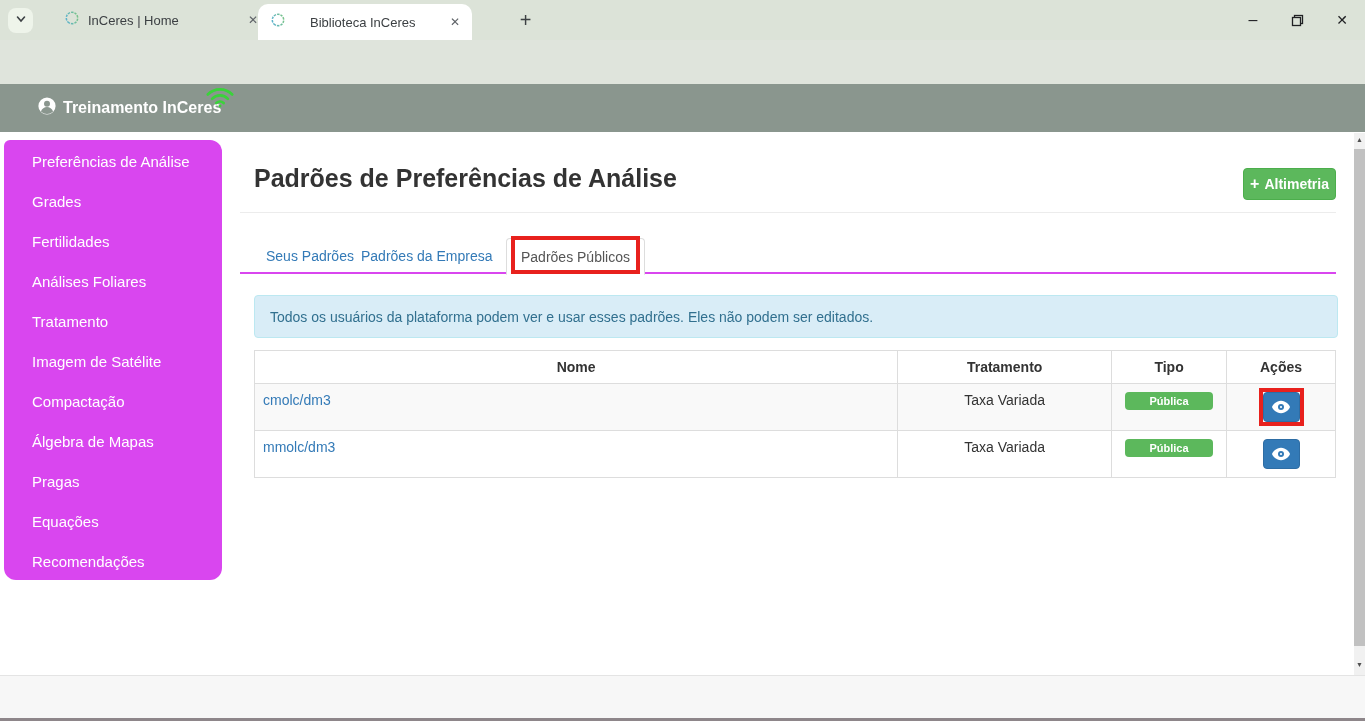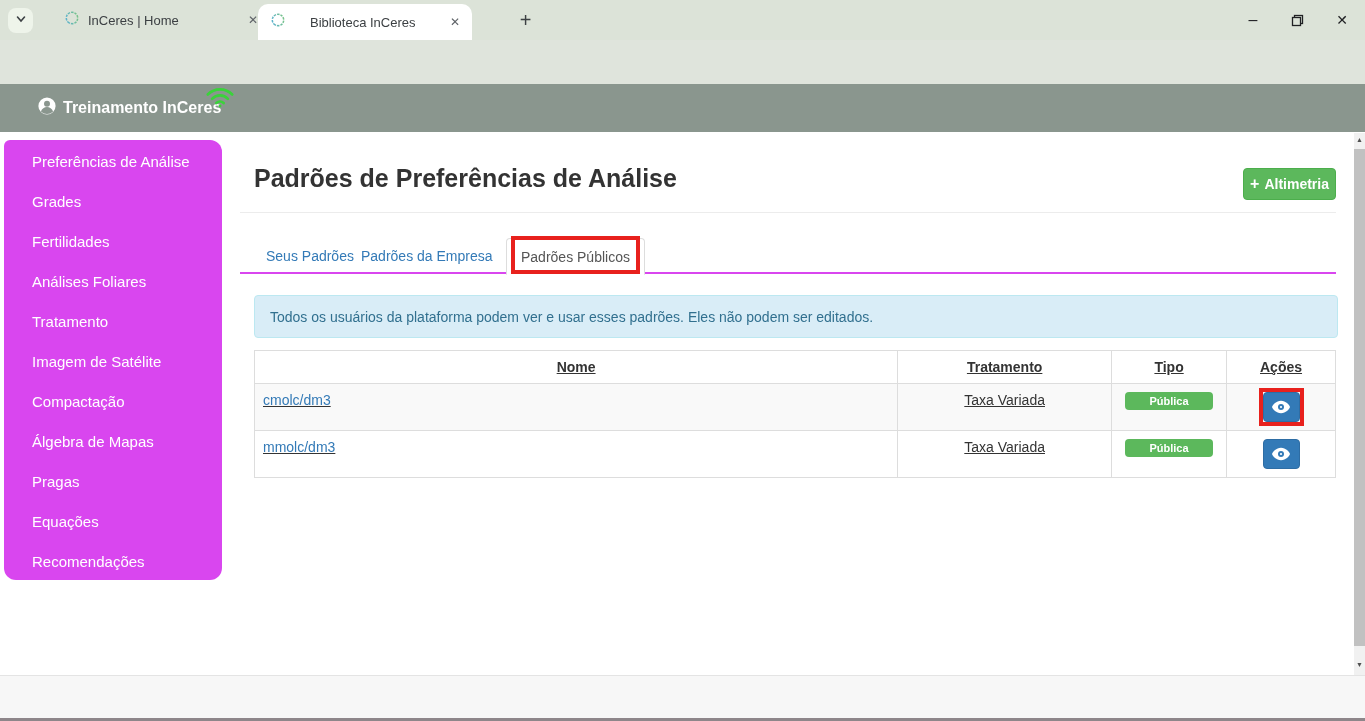--- a/index.html
+++ b/index.html
@@ -73,21 +73,21 @@
     border:1px solid #ddd; border-bottom-color:#fff; border-radius:4px 4px 0 0; }
   .tab-annotation { position:absolute; left:271px; top:-2px; width:129px; height:38px;
     border:4px solid #e8211d; pointer-events:none; }
 
   .info-alert { position:absolute; left:254px; top:295px; width:1084px; height:43px; background:#d9edf7;
     border:1px solid #bce8f1; border-radius:4px; color:#31708f; font-size:14px;
     display:flex; align-items:center; padding-left:15px; }
 
   .table-wrap { position:absolute; left:254px; top:350px; width:1082px; }
   table.patterns { width:100%; border-collapse:collapse; font-size:14px; color:#333333; }
-  .patterns th, .patterns td { border:1px solid #dddddd; padding:8px; vertical-align:top;text-decoration:underline; }
+  .patterns th, .patterns td { border:1px solid #dddddd; padding:8px; vertical-align:top; }
   .patterns th { text-align:center; font-weight:bold; height:31px; }
   .patterns td { height:47px; }
   .patterns td.cell-name { text-align:left; }
   .patterns td.cell-center { text-align:center; }
   tr.striped td { background:#f9f9f9; }
   .name-link { color:#337ab7; cursor:pointer; text-decoration:none; }
   .type-badge { display:inline-block; background:#5cb85c; color:#ffffff; font-size:11px; font-weight:bold;
     padding:3px 24px; border-radius:4px; }
   .eye-btn { display:inline-flex; width:37px; height:30px; background:#337ab7; border:1px solid #2e6da4;
     border-radius:4px; align-items:center; justify-content:center; cursor:pointer; }

